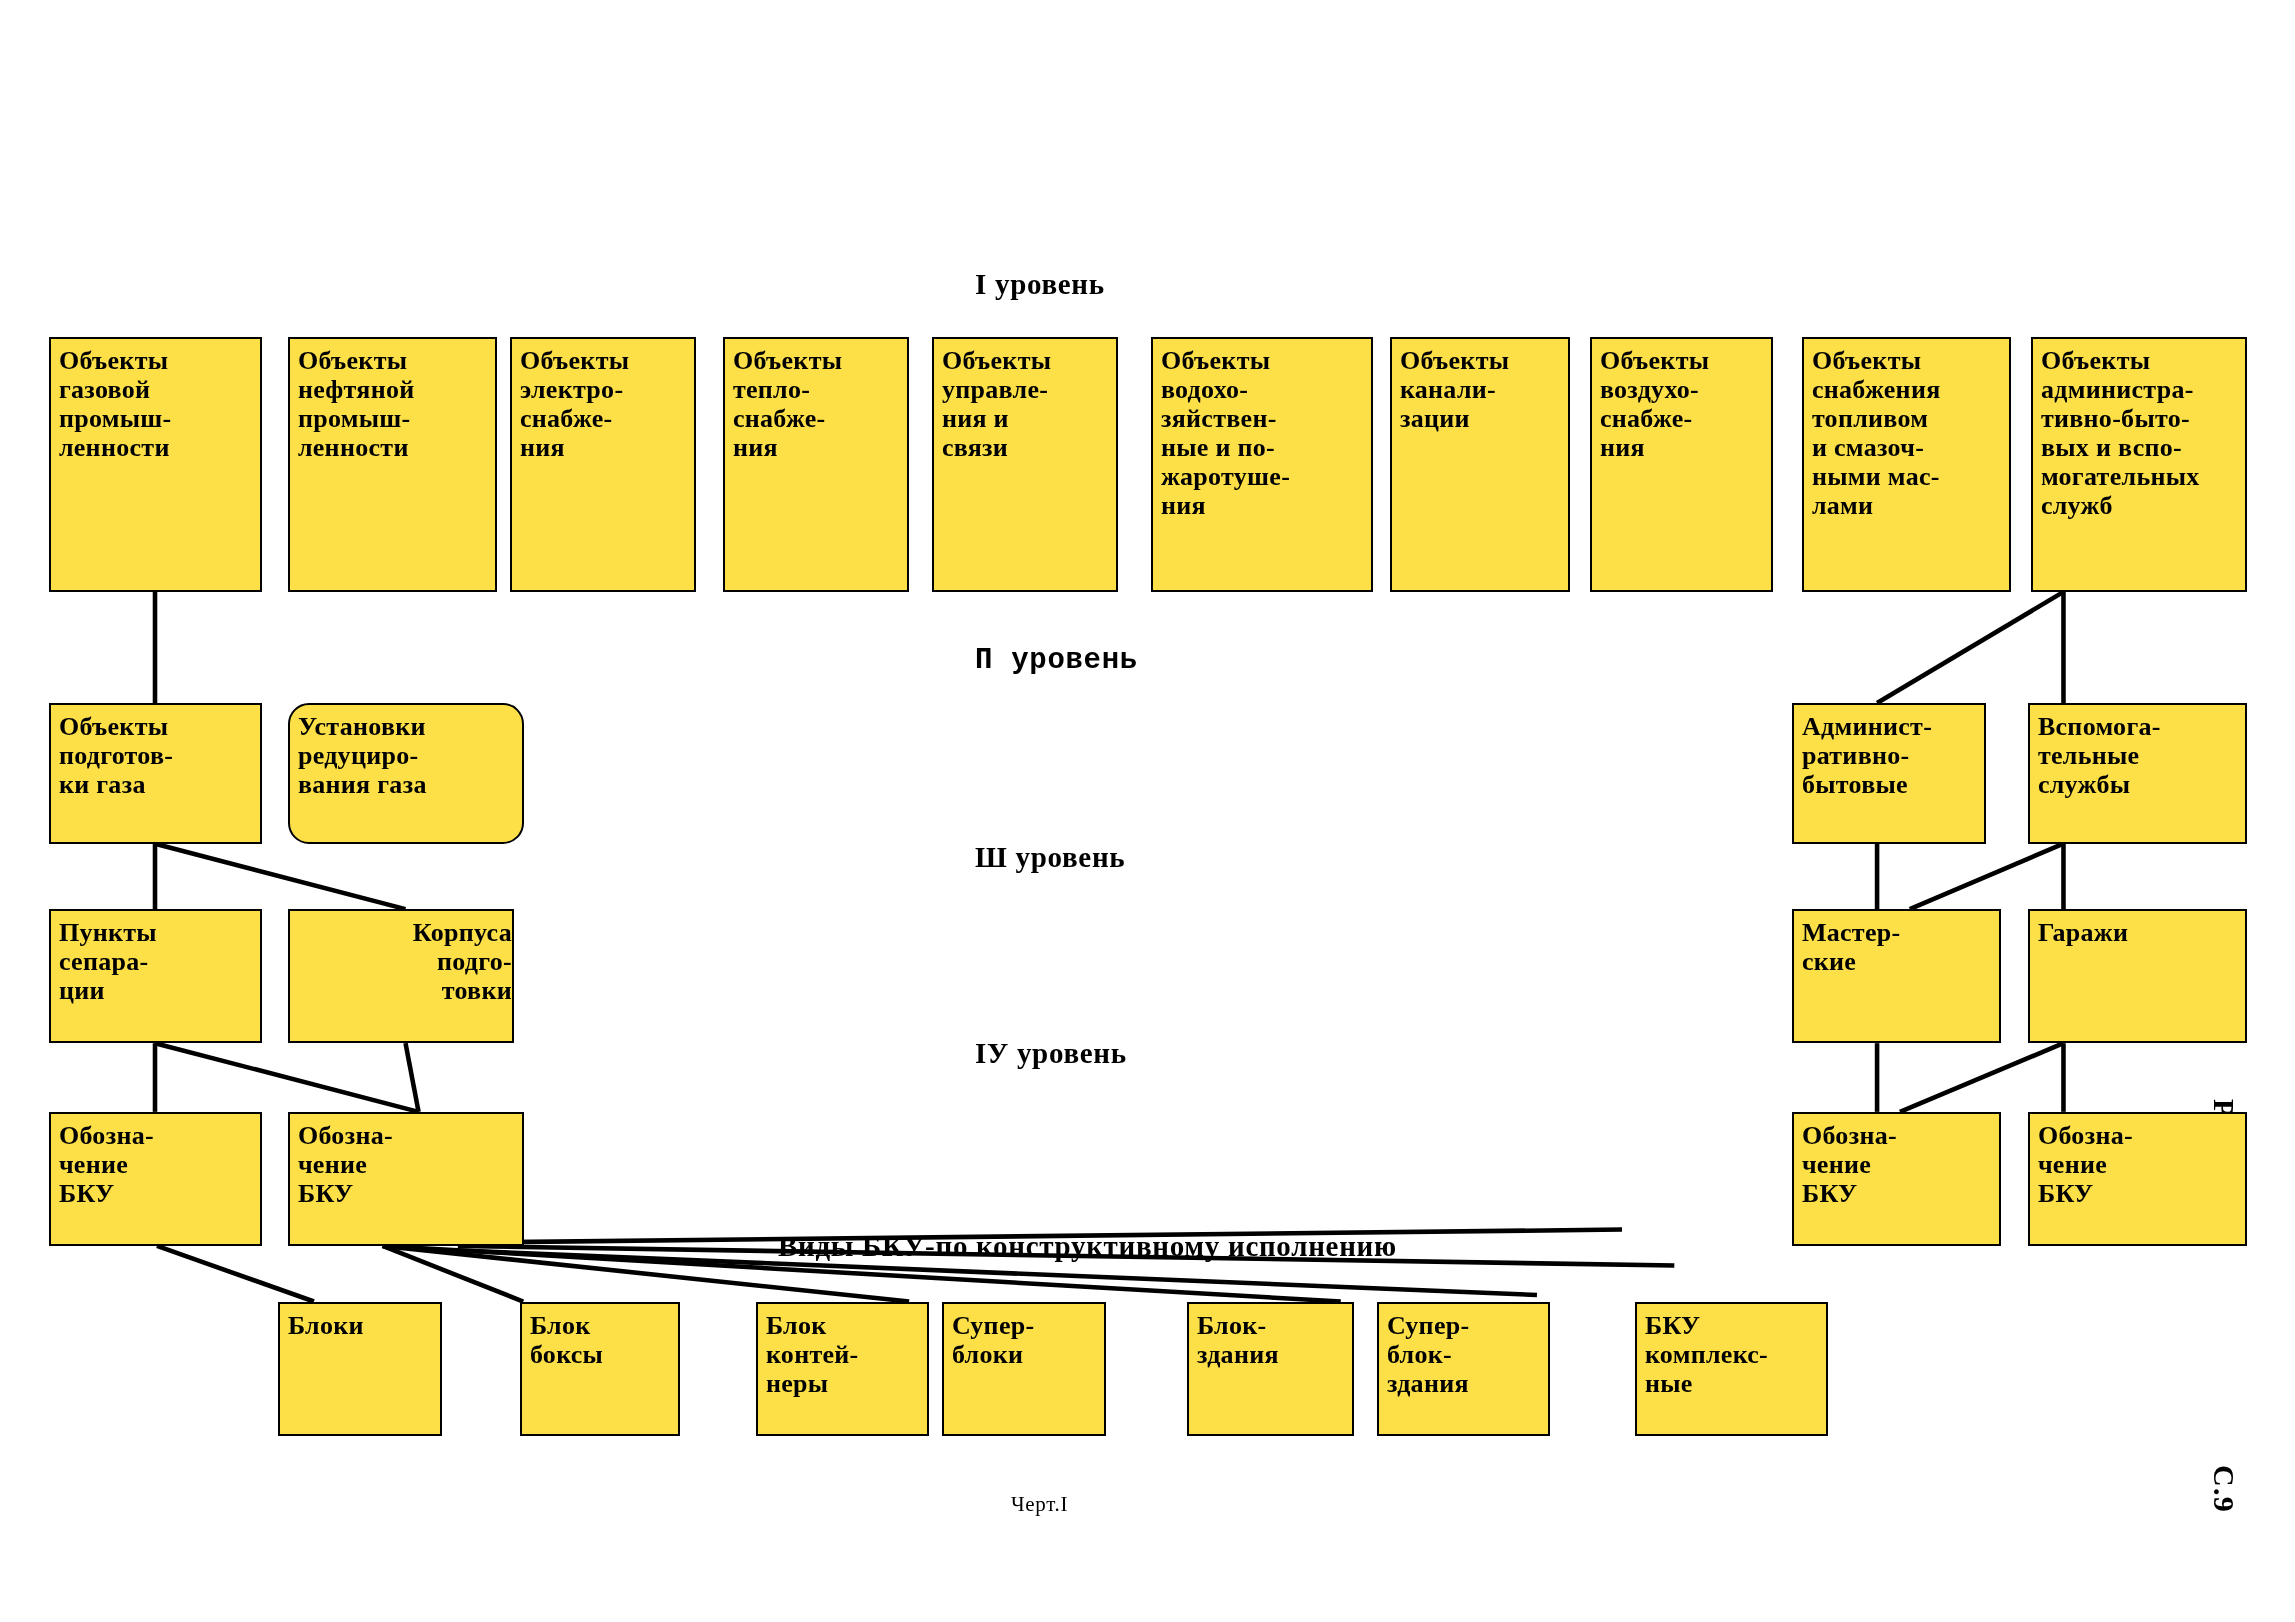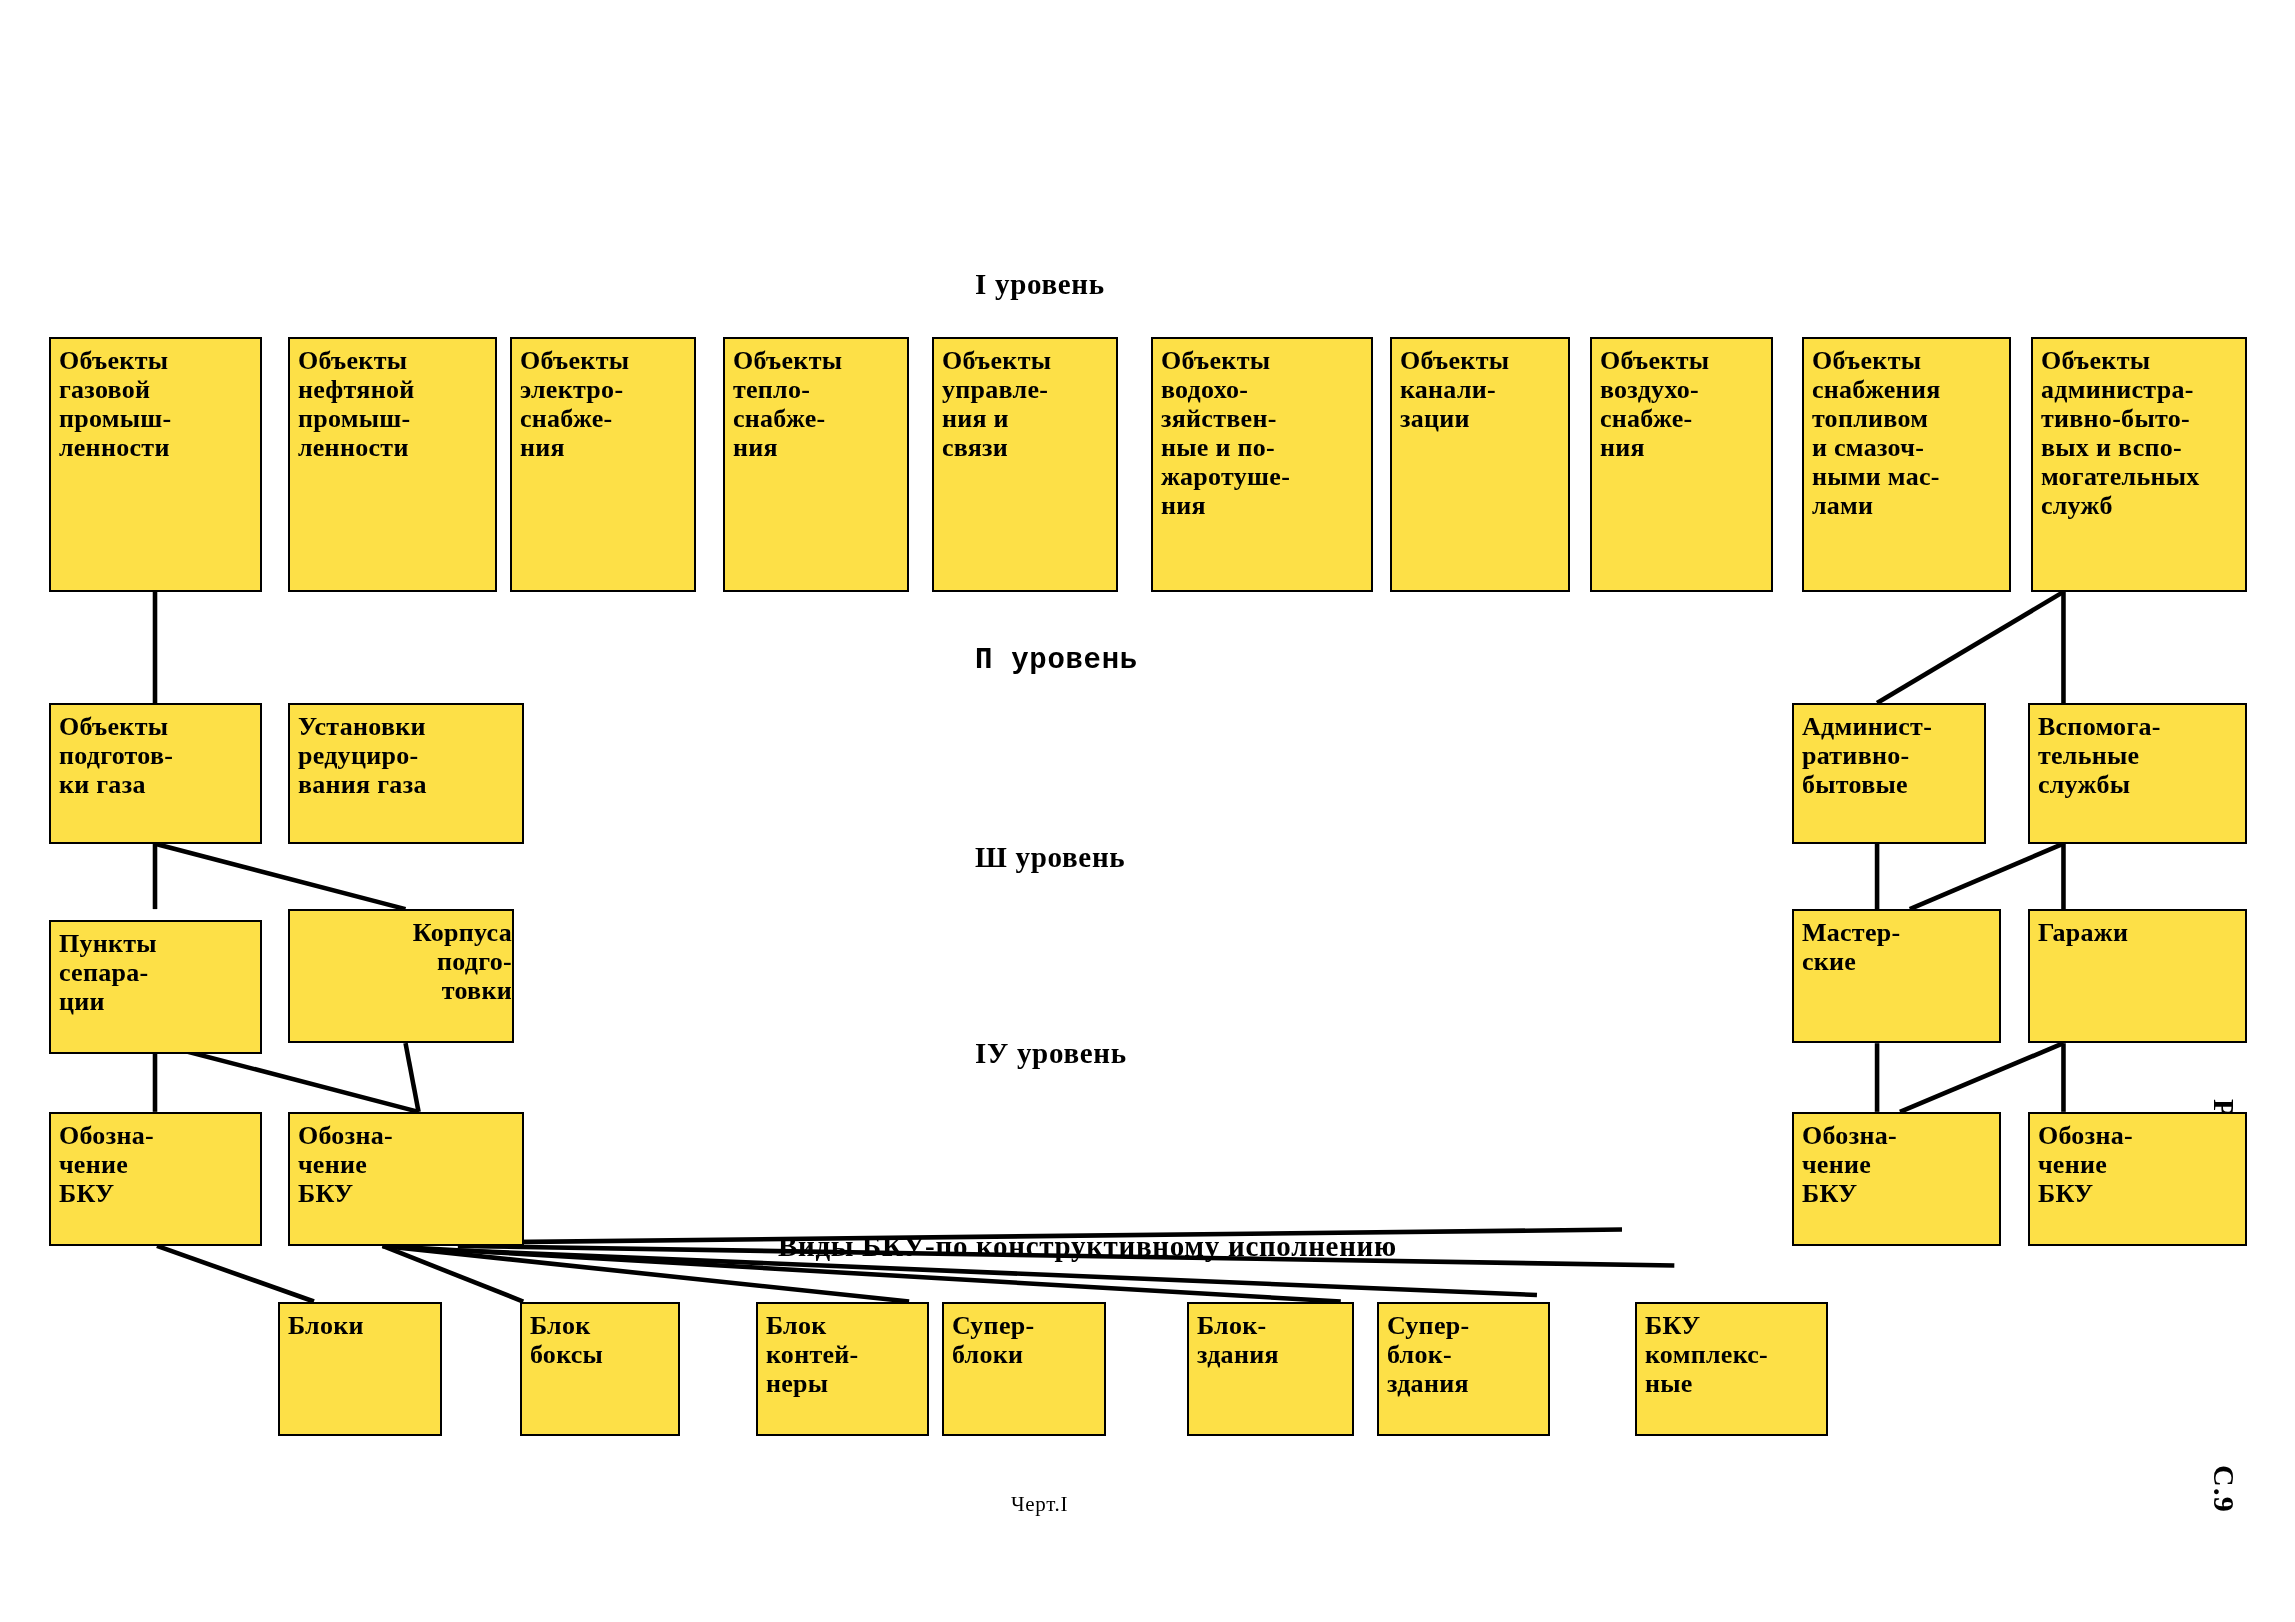--- a/index.html
+++ b/index.html
@@ -186,31 +186,31 @@
   <div class="box" style="left:2031px;top:337px; width:216px; height:255px;">Объекты
 администра-
 тивно-быто-
 вых и вспо-
 могательных
 служб</div>
 
   <div class="box" style="left:49px;  top:703px; width:213px; height:141px;">Объекты
 подготов-
 ки газа</div>
-  <div class="box" style="left:288px; top:703px; width:236px; height:141px;">Установки
+  <div class="box" style="left:288px; top:703px; width:236px; height:141px;border-radius:21px;">Установки
 редуциро-
 вания газа</div>
   <div class="box" style="left:1792px;top:703px; width:194px; height:141px;">Админист-
 ративно-
 бытовые</div>
   <div class="box" style="left:2028px;top:703px; width:219px; height:141px;">Вспомога-
 тельные
 службы</div>
 
-  <div class="box" style="left:49px;  top:909px; width:213px; height:134px;margin-top:11px;">Пункты
+  <div class="box" style="left:49px;  top:909px; width:213px; height:134px;">Пункты
 сепара-
 ции</div>
   <div class="box" style="left:288px; top:909px; width:226px; height:134px;text-align:right;">Корпуса
 подго-
 товки</div>
   <div class="box" style="left:1792px;top:909px; width:209px; height:134px;">Мастер-
 ские</div>
   <div class="box" style="left:2028px;top:909px; width:219px; height:134px;">Гаражи</div>
 
   <div class="box" style="left:49px;  top:1112px; width:213px; height:134px;">Обозна-

